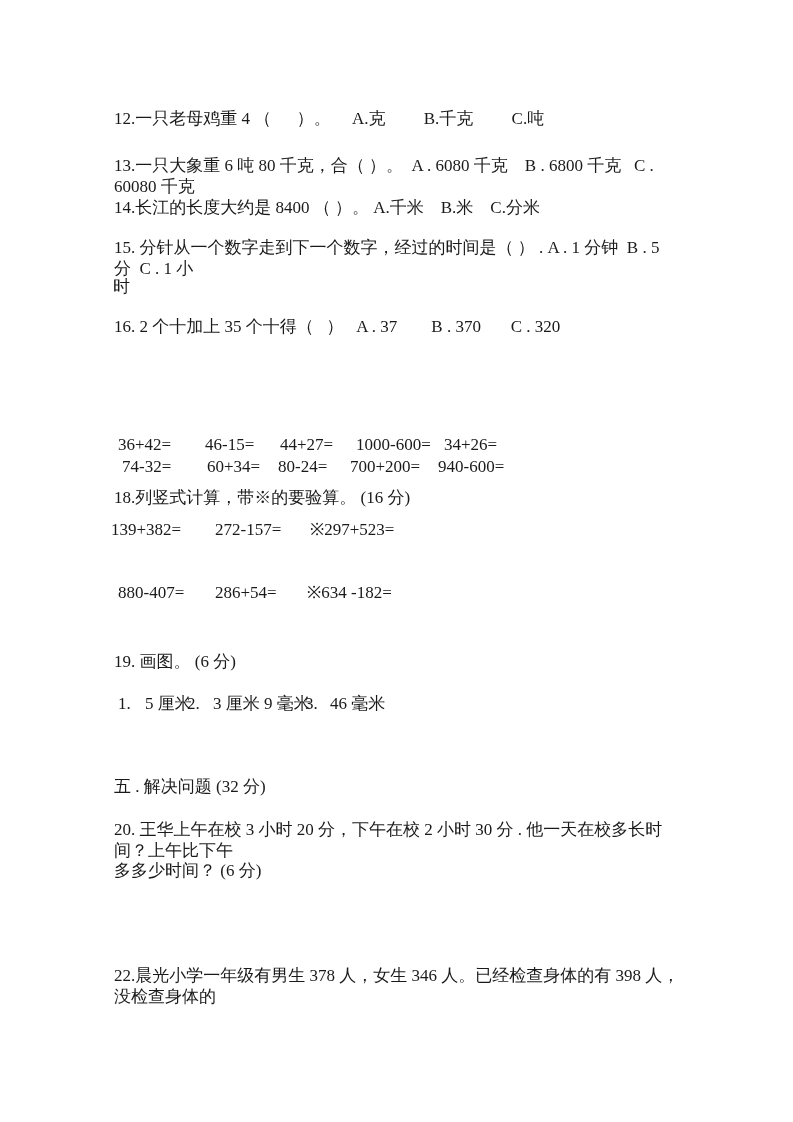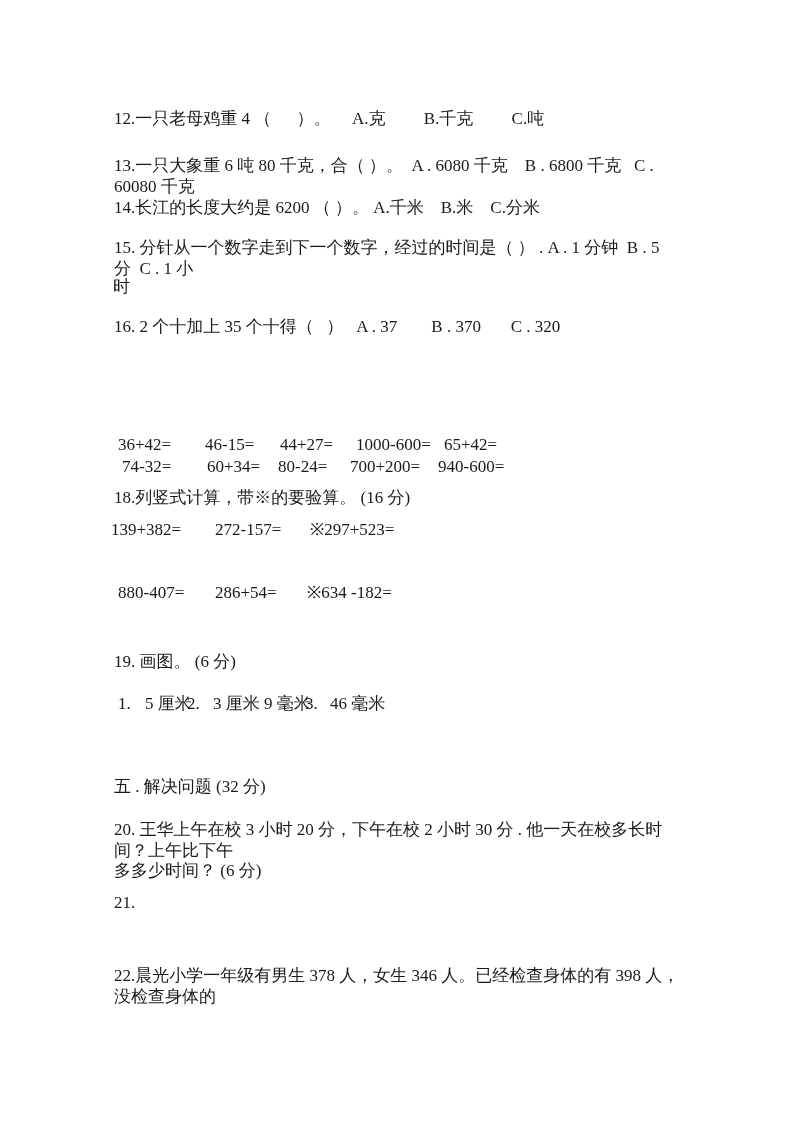--- a/index.html
+++ b/index.html
@@ -37,32 +37,32 @@
     line-height: 21px;
   }
 </style>
 </head>
 <body>
 
 <div class="page">
 
   <div class="line" style="top:108px">12.一只老母鸡重 4 （      ）。     A.克         B.千克         C.吨</div>
   <div class="line" style="top:155px">13.一只大象重 6 吨 80 千克，合（ ）。  A . 6080 千克    B . 6800 千克   C . 60080 千克</div>
-  <div class="line" style="top:197px">14.长江的长度大约是 6200 （ ）。 A.千米    B.米    C.分米</div>
+  <div class="line" style="top:197px">14.长江的长度大约是 8400 （ ）。 A.千米    B.米    C.分米</div>
   <div class="line" style="top:237px">15. 分针从一个数字走到下一个数字，经过的时间是（ ） . A . 1 分钟  B . 5 分  C . 1 小</div>
   <div class="line" style="top:276px;left:113px">时</div>
   <div class="line" style="top:316px">16. 2 个十加上 35 个十得（   ）   A . 37        B . 370       C . 320</div>
 
 
   <div class="row" style="top:434px">
     <span class="cell" style="left:118px">36+42=</span>
     <span class="cell" style="left:205px">46-15=</span>
     <span class="cell" style="left:280px">44+27=</span>
     <span class="cell" style="left:356px">1000-600=</span>
-    <span class="cell" style="left:444px">65+42=</span>
+    <span class="cell" style="left:444px">34+26=</span>
   </div>
   <div class="row" style="top:456px">
     <span class="cell" style="left:122px">74-32=</span>
     <span class="cell" style="left:207px">60+34=</span>
     <span class="cell" style="left:278px">80-24=</span>
     <span class="cell" style="left:350px">700+200=</span>
     <span class="cell" style="left:438px">940-600=</span>
   </div>
 
   <div class="line" style="top:487px">18.列竖式计算，带※的要验算。 (16 分)</div>
@@ -85,17 +85,16 @@
     <span class="cell" style="left:213px">3 厘米 9 毫米</span>
     <span class="cell" style="left:305px">3.</span>
     <span class="cell" style="left:330px">46 毫米</span>
   </div>
 
   <div class="line" style="top:776px">五 . 解决问题 (32 分)</div>
 
   <div class="line" style="top:819px">20. 王华上午在校 3 小时 20 分，下午在校 2 小时 30 分 . 他一天在校多长时间？上午比下午</div>
   <div class="line" style="top:860px">多多少时间？ (6 分)</div>
 
-  <div class="line" style="top:892px">21.</div>
 
   <div class="line" style="top:965px">22.晨光小学一年级有男生 378 人，女生 346 人。已经检查身体的有 398 人，没检查身体的</div>
 
 </div>
 
 </body></html>

